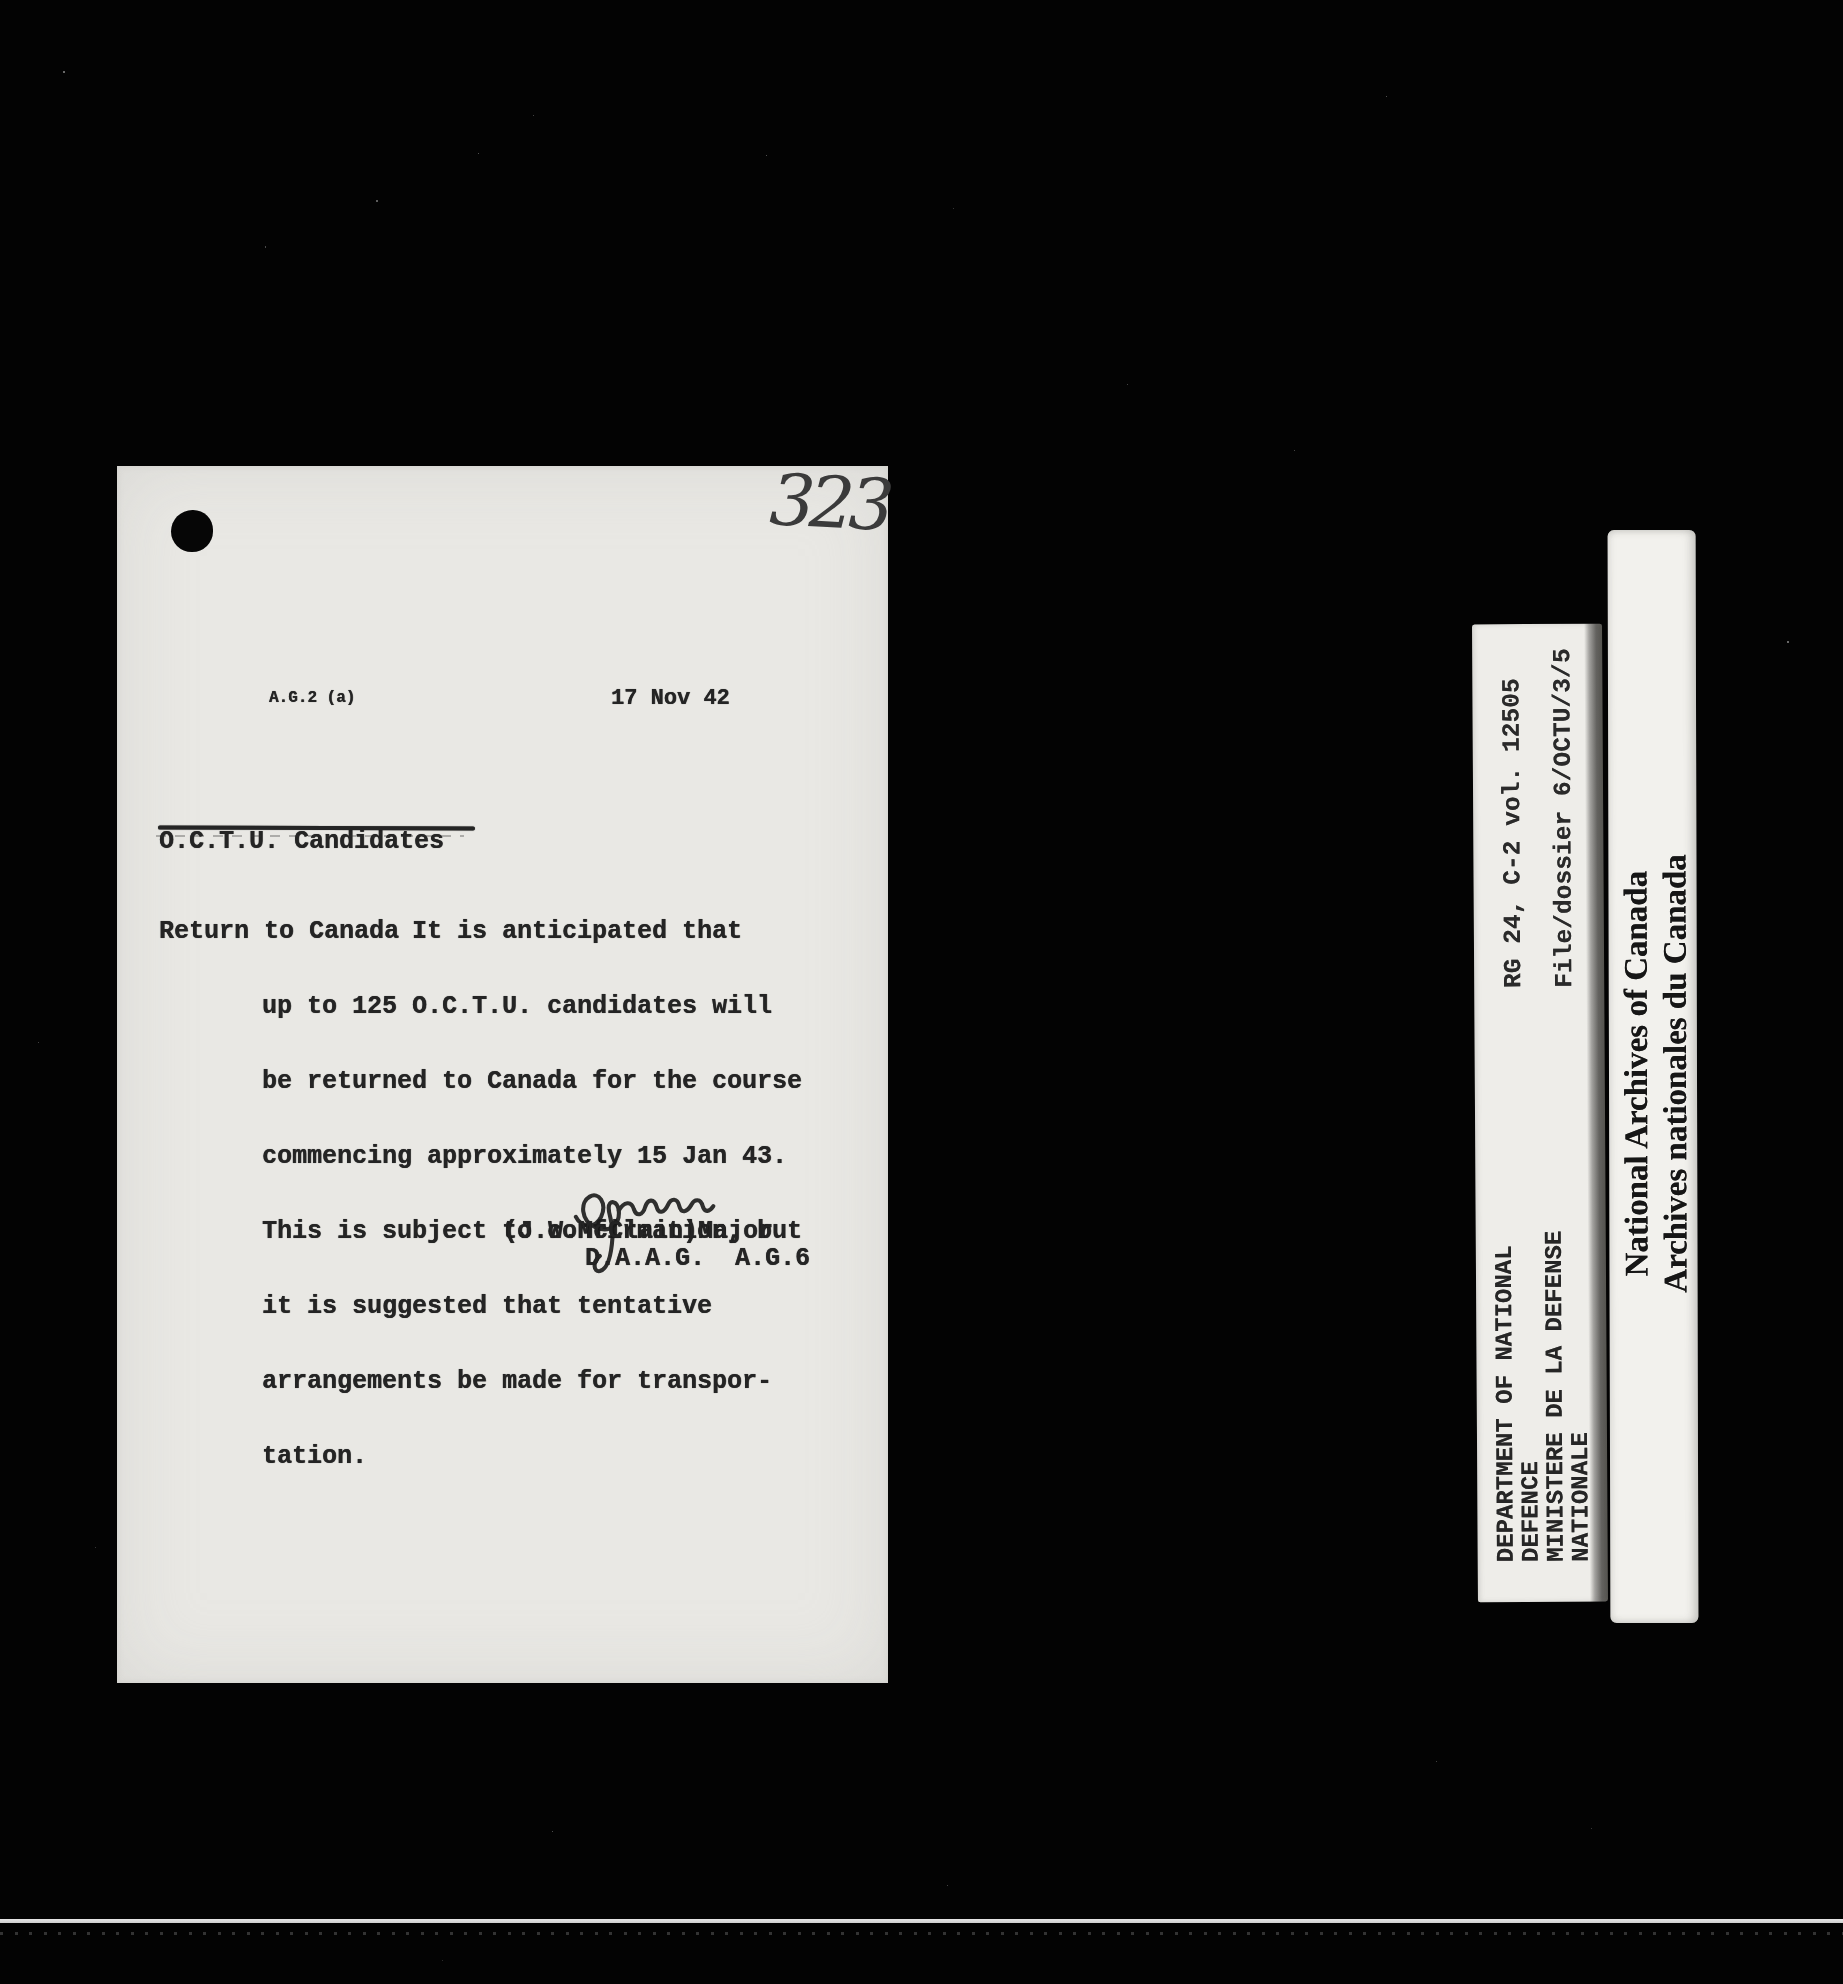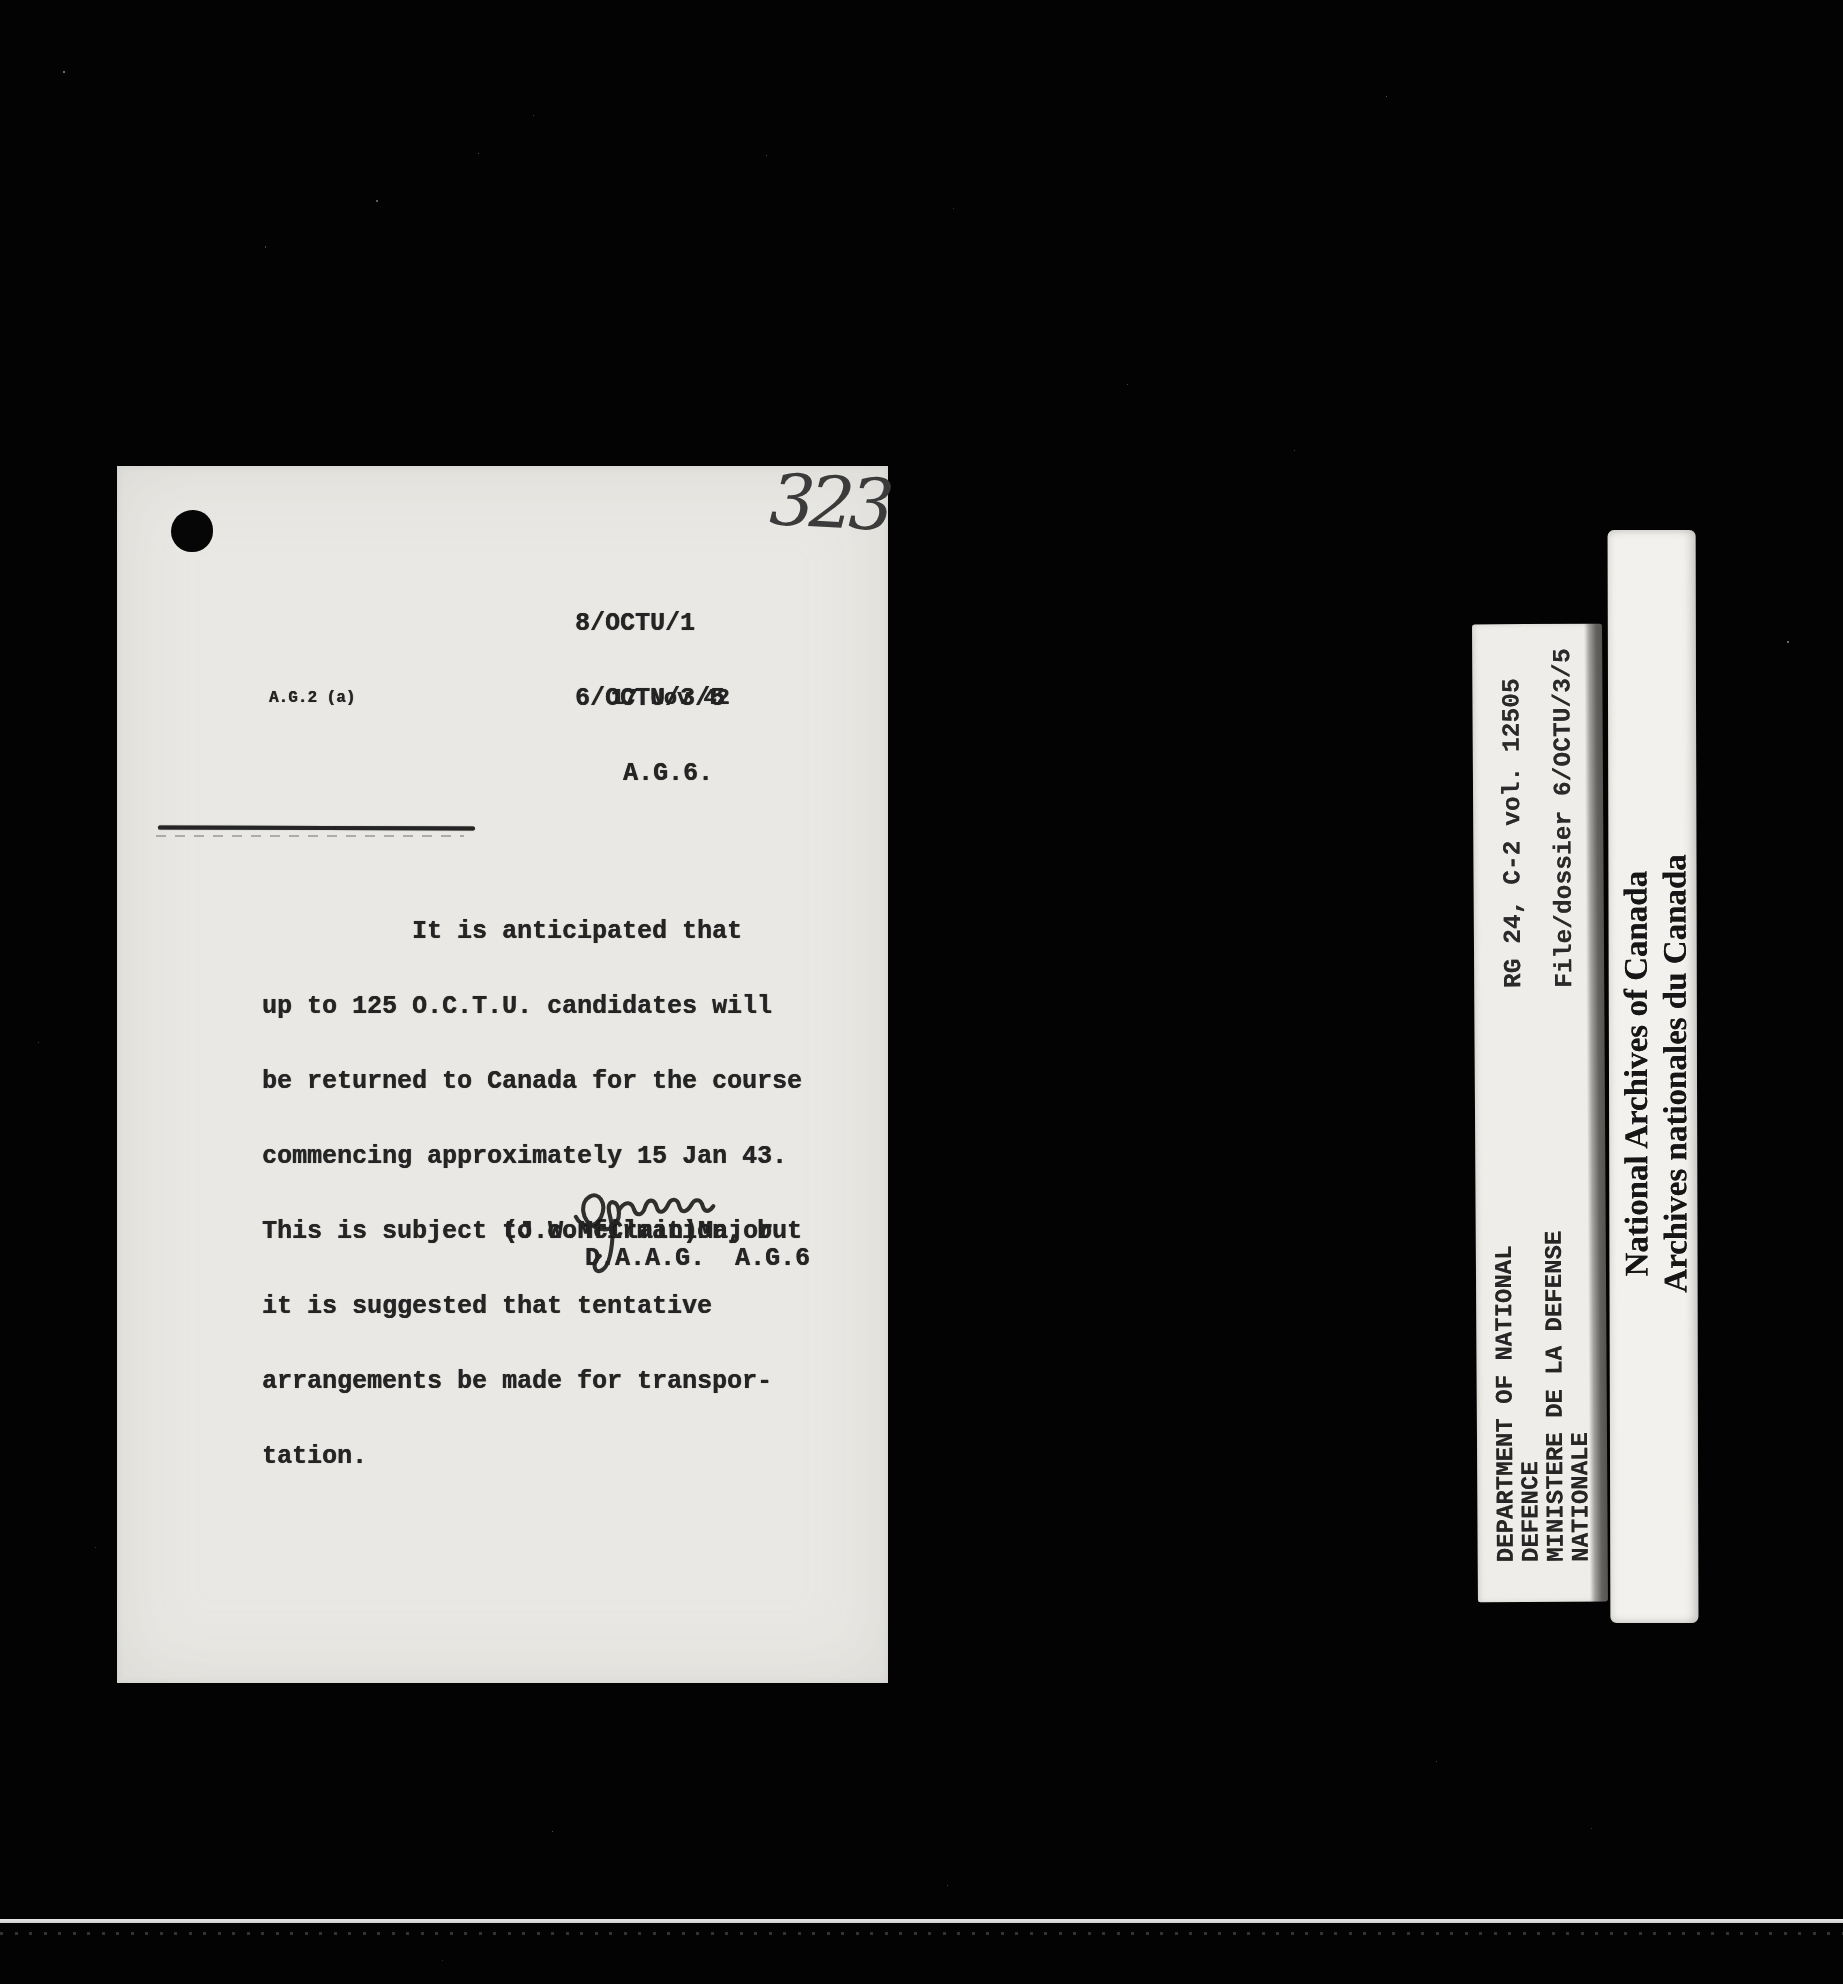--- a/index.html
+++ b/index.html
@@ -96,29 +96,28 @@
 </head>
 <body>
 
 <div id="screen">
 
   <div class="paper">
     <div class="hole"></div>
 
     <div class="hand-number">323</div>
 
-    <div class="ref-block typed">
-      <div class="ref-line">8/OCTU/1</div>
-      <div class="ref-line">6/OCTU/3/5</div>
-      <div class="ref-line ref-line-3">A.G.6.</div>
-    </div>
 
     <div class="originator typed">A.G.2 (a)</div>
     <div class="dateline typed">17 Nov 42</div>
 
+    <div class="subject typed">
+      <div>O.C.T.U. Candidates</div>
+      <div>Return to Canada</div>
+    </div>
     <div class="subject-underline"></div>
     <div class="subject-underline-faint"></div>
 
     <div class="body-par typed">
       <span class="body-line">It is anticipated that</span>
       <span class="body-line">up to 125 O.C.T.U. candidates will</span>
       <span class="body-line">be returned to Canada for the course</span>
       <span class="body-line">commencing approximately 15 Jan 43.</span>
       <span class="body-line">This is subject to confirmation, but</span>
       <span class="body-line">it is suggested that tentative</span>

